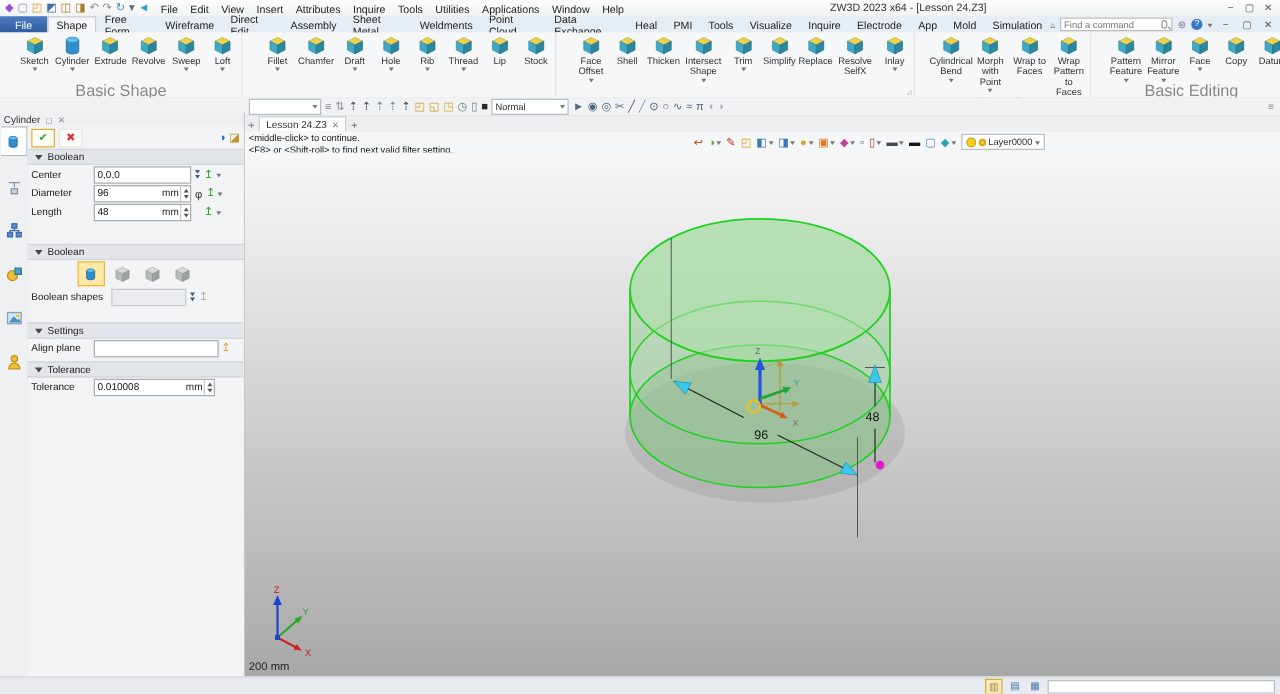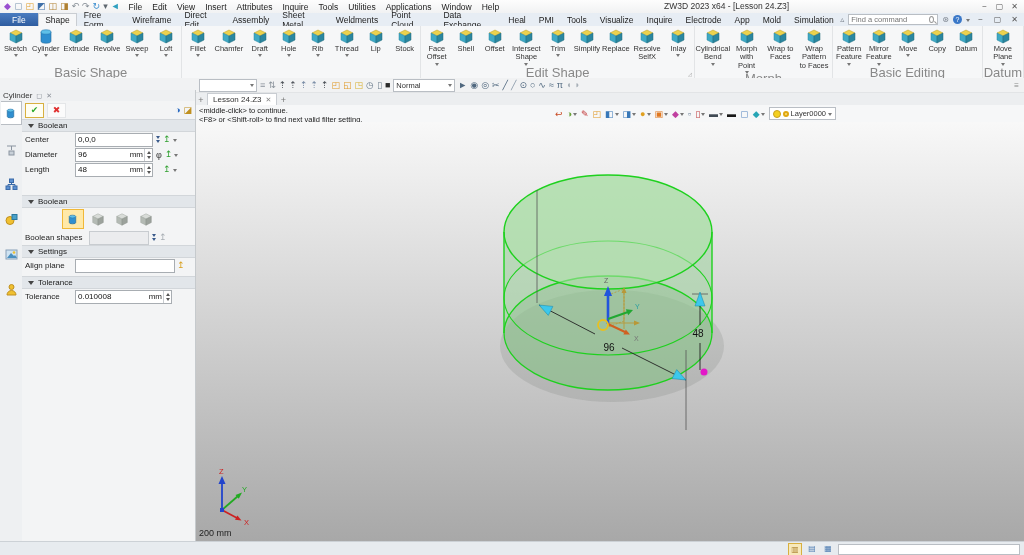--- a/index.html
+++ b/index.html
@@ -27,21 +27,21 @@
   #find-box input{border:none;outline:none;width:76px;font-size:7.5px;padding:0 2px;color:#888;background:transparent;}
   .mag{width:5px;height:5px;border:1px solid #999;border-radius:50%;position:relative;margin-right:3px;}
   .mag:after{content:"";position:absolute;width:3px;height:1px;background:#999;transform:rotate(45deg);left:4px;top:5px;}
   .help-circ{width:9px;height:9px;border-radius:50%;background:#3a78c8;color:#fff;font-size:7px;
              display:flex;align-items:center;justify-content:center;}
   .tiny-icon{font-size:8px;color:#7a828c;}
   
   #ribbon{left:0;top:26px;width:1024px;height:52px;background:#f6f7f8;border-bottom:1px solid #d6d9dc;
           display:flex;align-items:stretch;}
   .rgroup{position:relative;display:flex;flex-direction:column;border-right:1px solid #e2e4e6;padding:1px 1px 0;}
-  .rtools{display:flex;align-items:flex-start;flex:1;}
+  .rtools{display:flex;align-items:flex-start;flex:1;padding-left:12px;}
   .rtool{display:flex;flex-direction:column;align-items:center;padding:1px 2px 0;min-width:25px;}
   .ricon{height:17px;display:flex;align-items:center;}
   .rtool-label{font-size:7.5px;color:#333;text-align:center;line-height:1.1;max-width:48px;}
   .rgroup-label{font-size:13px;color:#888;text-align:center;height:10px;line-height:10px;}
   .cdown{width:0;height:0;border-left:2.5px solid transparent;border-right:2.5px solid transparent;
          border-top:3px solid #777;margin-top:1px;}
   .launcher{position:absolute;right:2px;bottom:1px;font-size:5px;color:#999;}
   
   #da-toolbar{left:0;top:78px;width:1024px;height:15px;background:#f1f2f3;border-bottom:1px solid #e2e4e6;
               display:flex;align-items:center;gap:3px;padding-left:199px;box-sizing:border-box;font-size:8.5px;}
@@ -372,21 +372,21 @@
           <span class="rtool-label">Shell</span>
         </div>
         <div class="rtool">
           <span class="ricon">
             <svg width="20" height="17" viewBox="0 0 20 17">
               <polygon points="4,5 10,2 16,5 10,8" fill="#ecd24e" stroke="#b89a20" stroke-width="0.5"></polygon>
               <polygon points="4,5 10,8 10,15 4,12" fill="#3fa9c4" stroke="#2b87a0" stroke-width="0.5"></polygon>
               <polygon points="16,5 10,8 10,15 16,12" fill="#2b87a0" stroke="#206878" stroke-width="0.5"></polygon>
             </svg>
           </span>
-          <span class="rtool-label">Offset</span>
+          <span class="rtool-label">Thicken</span>
         </div>
         <div class="rtool">
           <span class="ricon">
             <svg width="20" height="17" viewBox="0 0 20 17">
               <polygon points="4,5 10,2 16,5 10,8" fill="#ecd24e" stroke="#b89a20" stroke-width="0.5"></polygon>
               <polygon points="4,5 10,8 10,15 4,12" fill="#3fa9c4" stroke="#2b87a0" stroke-width="0.5"></polygon>
               <polygon points="16,5 10,8 10,15 16,12" fill="#2b87a0" stroke="#206878" stroke-width="0.5"></polygon>
             </svg>
           </span>
           <span class="rtool-label">Intersect Shape</span>
@@ -438,21 +438,20 @@
             <svg width="20" height="17" viewBox="0 0 20 17">
               <polygon points="4,5 10,2 16,5 10,8" fill="#ecd24e" stroke="#b89a20" stroke-width="0.5"></polygon>
               <polygon points="4,5 10,8 10,15 4,12" fill="#3fa9c4" stroke="#2b87a0" stroke-width="0.5"></polygon>
               <polygon points="16,5 10,8 10,15 16,12" fill="#2b87a0" stroke="#206878" stroke-width="0.5"></polygon>
             </svg>
           </span>
           <span class="rtool-label">Inlay</span>
           <span class="cdown"></span>
         </div>
       </div>
-      <span class="rgroup-label">Edit Shape</span>
       <span class="launcher">◿</span>
     </div>
     <div class="rgroup">
       <div class="rtools">
         <div class="rtool">
           <span class="ricon">
             <svg width="20" height="17" viewBox="0 0 20 17">
               <polygon points="4,5 10,2 16,5 10,8" fill="#ecd24e" stroke="#b89a20" stroke-width="0.5"></polygon>
               <polygon points="4,5 10,8 10,15 4,12" fill="#3fa9c4" stroke="#2b87a0" stroke-width="0.5"></polygon>
               <polygon points="16,5 10,8 10,15 16,12" fill="#2b87a0" stroke="#206878" stroke-width="0.5"></polygon>
@@ -520,21 +519,21 @@
           <span class="cdown"></span>
         </div>
         <div class="rtool">
           <span class="ricon">
             <svg width="20" height="17" viewBox="0 0 20 17">
               <polygon points="4,5 10,2 16,5 10,8" fill="#ecd24e" stroke="#b89a20" stroke-width="0.5"></polygon>
               <polygon points="4,5 10,8 10,15 4,12" fill="#3fa9c4" stroke="#2b87a0" stroke-width="0.5"></polygon>
               <polygon points="16,5 10,8 10,15 16,12" fill="#2b87a0" stroke="#206878" stroke-width="0.5"></polygon>
             </svg>
           </span>
-          <span class="rtool-label">Move</span>
+          <span class="rtool-label">Face</span>
           <span class="cdown"></span>
         </div>
         <div class="rtool">
           <span class="ricon">
             <svg width="20" height="17" viewBox="0 0 20 17">
               <polygon points="4,5 10,2 16,5 10,8" fill="#ecd24e" stroke="#b89a20" stroke-width="0.5"></polygon>
               <polygon points="4,5 10,8 10,15 4,12" fill="#3fa9c4" stroke="#2b87a0" stroke-width="0.5"></polygon>
               <polygon points="16,5 10,8 10,15 16,12" fill="#2b87a0" stroke="#206878" stroke-width="0.5"></polygon>
             </svg>
           </span>
@@ -829,21 +828,21 @@
     <div class="prow">
       <span class="plabel" style="width:62px">Boolean shapes</span>
       <span class="field-disabled" style="width:58px"></span>
       <span class="dchev">
           <span class="cdown"></span>
           <span class="cdown"></span>
         </span>
       <span class="pickarrow gray">↥</span>
     </div>
 
-    <div class="secbar" style="margin-top:0">
+    <div class="secbar" style="margin-top:13px">
       <span class="sec-tri"></span>
       <span>Settings</span>
     </div>
     <div class="prow">
       <span class="plabel">Align plane</span>
       <span class="pfield" style="width:98px">
         <input style="">
       </span>
       <span class="pickarrow yellow">↥</span>
     </div>

